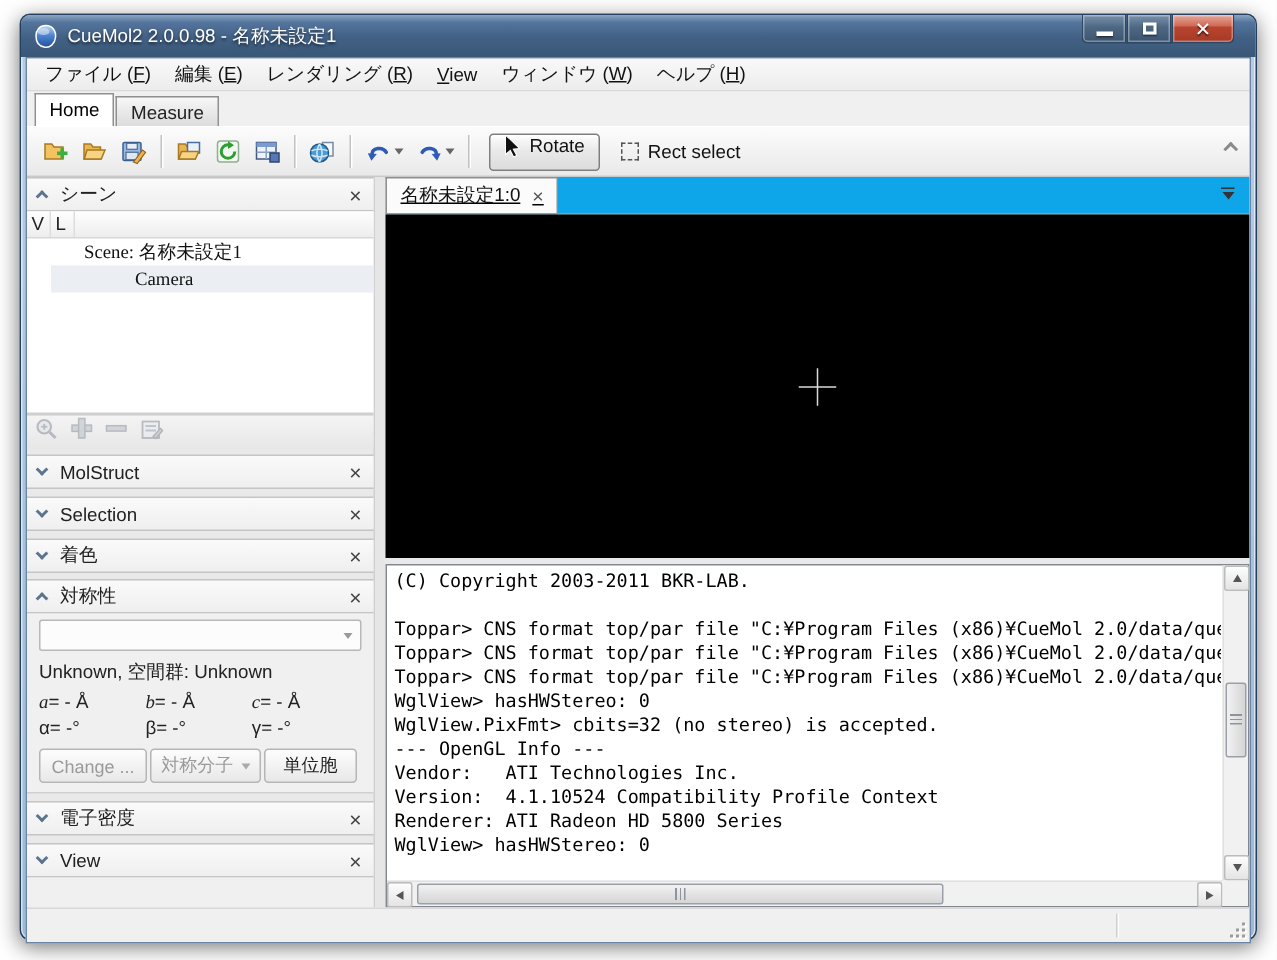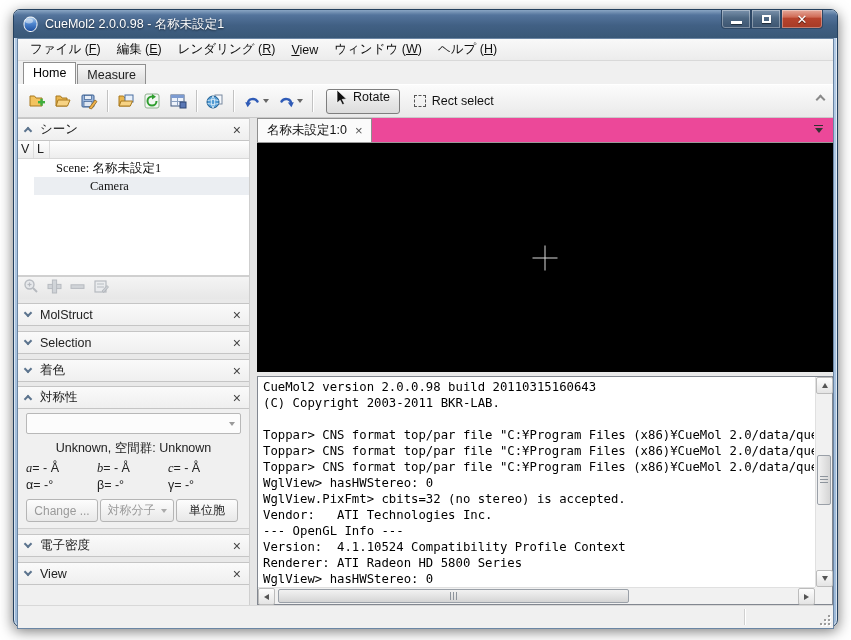--- a/index.html
+++ b/index.html
@@ -77,38 +77,38 @@
   .tree-row{height:18px;display:flex;align-items:center;color:#111;font-family:Liberation Serif, serif;}
   .tree-row.scene{padding-left:38px;}
   .tree-row.camera{padding-left:56px;background:#ebeef2;margin-left:16px;}
   .scene-iconrow{height:23px;background:linear-gradient(#f4f4f4,#e7e7e7);border-top:1px solid #cfcfcf;display:flex;align-items:center;padding:0 5px;gap:8px;}
   .scene-iconrow .sbtn{opacity:.55;}
 
   
   .sym-content{background:#f0f0f0;padding:4px 8px 6px;font-size:12.5px;color:#222;flex:0 0 auto;border-bottom:1px solid #cfcfcf;}
   .combo{height:21px;border:1px solid #b8b8b8;border-radius:2px;background:#fcfcfc;display:flex;align-items:center;justify-content:flex-end;padding-right:5px;margin-bottom:6px;}
   .combo .caret-down{border-top-color:#9a9a9a;}
-  .sym-info{margin:2px 0 4px;text-align:center;}
+  .sym-info{margin:2px 0 4px;}
   .cell-row{display:flex;gap:0;margin:2px 0;}
   .cell-item{width:33%;}
   .cell-var{font-style:italic;font-family:"Liberation Serif","DejaVu Serif",serif;}
   .sym-btnrow{display:flex;gap:2px;margin-top:7px;}
   .sym-btn{height:23px;border:1px solid #b5b5b5;border-radius:3px;background:linear-gradient(#fdfdfd,#e8e8e8);
     font-size:12px;display:flex;align-items:center;justify-content:center;gap:4px;}
   .sym-btn.disabled{color:#9a9a9a;}
   .sym-btn.b1{width:72px;}.sym-btn.b2{width:74px;}.sym-btn.b3{width:62px;color:#222;}
   .sym-btn .caret-down{border-top-color:#aaa;margin-left:1px;}
   .sidebar-filler{flex:1;background:#f0f0f0;}
 
   
   .vsplitter{width:7px;flex:0 0 7px;background:#e6e6e6;}
 
   
   .main{flex:1;display:flex;flex-direction:column;min-width:0;}
-  .viewtabs{height:25px;background:#ec4899;border-bottom:1px solid #9a9a9a;display:flex;align-items:center;position:relative;}
+  .viewtabs{height:25px;background:#0ea5e9;border-bottom:1px solid #9a9a9a;display:flex;align-items:center;position:relative;text-decoration:underline;}
   .vtab{height:24px;background:#fbfbfb;border:1px solid #8f8f8f;border-bottom:none;display:flex;align-items:center;gap:8px;
     padding:0 9px;font-size:12.5px;color:#111;}
   .vtab-close{color:#555;font-size:13px;line-height:1;}
   .tablist-dd{position:absolute;right:10px;top:7px;width:9px;}
   .tablist-dd .bar{height:1px;background:#333;margin-bottom:2px;}
   .tablist-dd .tri{width:0;height:0;border-left:4px solid transparent;border-right:4px solid transparent;border-top:5px solid #333;margin:0 auto;}
 
   .viewport{height:229px;background:#000;position:relative;flex:0 0 auto;}
   .crosshair{position:absolute;left:50%;top:50%;width:25px;height:25px;transform:translate(-50%,-50%);}
   .crosshair .h{position:absolute;left:0;right:0;top:12px;height:1px;background:#d9d9d9;}
@@ -430,30 +430,29 @@
               <div class="crosshair">
                   <span class="h"></span>
                   <span class="v"></span>
                 </div>
             </div>
 
             <div class="hsplitter"></div>
 
             <div class="logpane">
               <div class="logtext">
-                <div class="logline">CueMol2 version 2.0.0.98 build 20110315160643</div>
                 <div class="logline">(C) Copyright 2003-2011 BKR-LAB.</div>
                 <div class="logline"></div>
                 <div class="logline">Toppar&gt; CNS format top/par file "C:¥Program Files (x86)¥CueMol 2.0/data/queptl</div>
                 <div class="logline">Toppar&gt; CNS format top/par file "C:¥Program Files (x86)¥CueMol 2.0/data/queptl</div>
                 <div class="logline">Toppar&gt; CNS format top/par file "C:¥Program Files (x86)¥CueMol 2.0/data/queptl</div>
                 <div class="logline">WglView&gt; hasHWStereo: 0</div>
                 <div class="logline">WglView.PixFmt&gt; cbits=32 (no stereo) is accepted.</div>
+                <div class="logline">--- OpenGL Info ---</div>
                 <div class="logline">Vendor:   ATI Technologies Inc.</div>
-                <div class="logline">--- OpenGL Info ---</div>
                 <div class="logline">Version:  4.1.10524 Compatibility Profile Context</div>
                 <div class="logline">Renderer: ATI Radeon HD 5800 Series</div>
                 <div class="logline">WglView&gt; hasHWStereo: 0</div>
               </div>
               <div class="vscroll">
                 <div class="sb-btn up">
                     <span class="tri-up"></span>
                   </div>
                 <div class="vthumb">
                     <span class="grip"></span>

